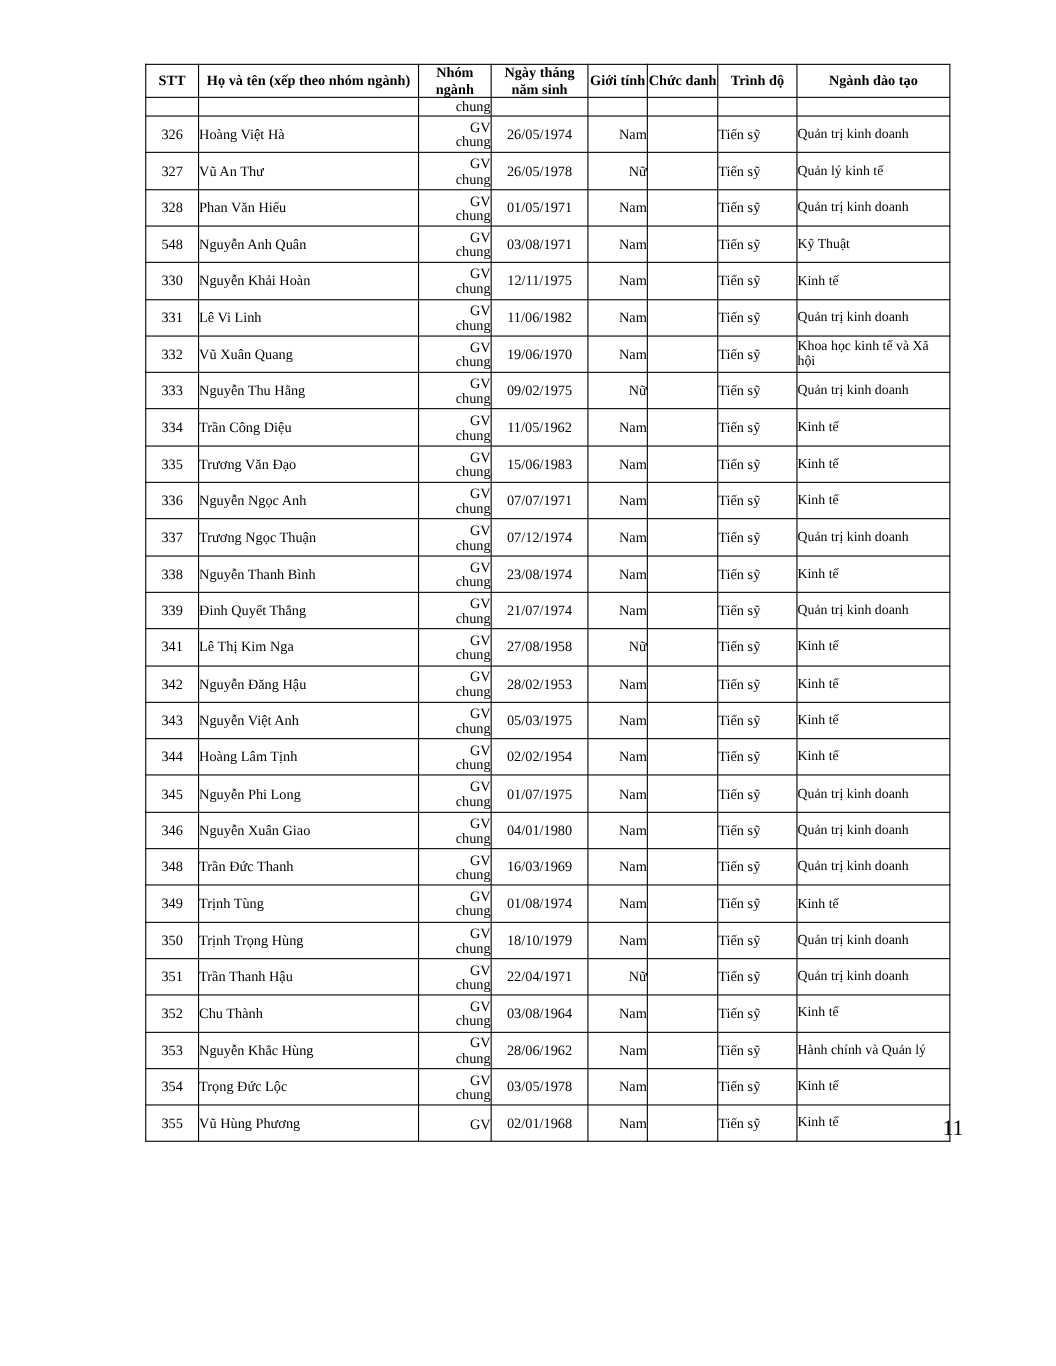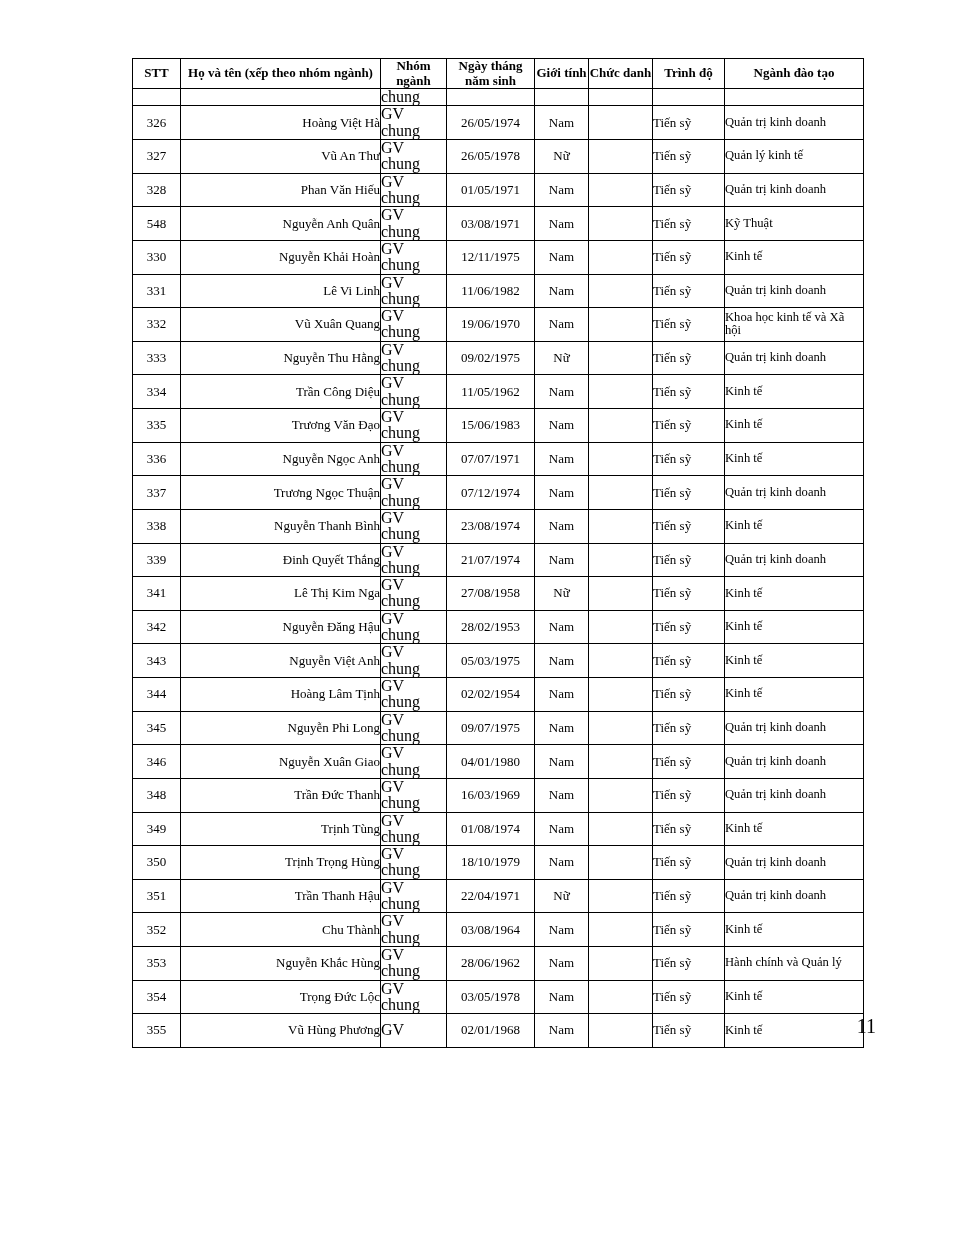--- a/index.html
+++ b/index.html
@@ -43,24 +43,24 @@
   col.c-stt    { width: 48px; }
   col.c-name   { width: 200px; }
   col.c-group  { width: 66px; }
   col.c-dob    { width: 88px; }
   col.c-sex    { width: 54px; }
   col.c-title  { width: 64px; }
   col.c-level  { width: 72px; }
   col.c-major  { width: 139px; }
 
   td.stt    { text-align: center; font-size: 13px; }
-  td.name   { text-align: right; padding-left: 6px; font-size: 13px; }
-  td.group  { text-align: left; font-size: 16px; line-height: 1.02; }
+  td.name   { text-align: left; padding-left: 6px; font-size: 13px; }
+  td.group  { text-align: right; font-size: 13px; line-height: 1.02; }
   td.dob    { text-align: center; font-size: 13px; }
-  td.sex    { text-align: center; font-size: 13px; }
+  td.sex    { text-align: right; font-size: 13px; }
   td.title  { text-align: center; font-size: 13px; }
   td.level  { text-align: left; padding-left: 8px; font-size: 13px; }
   td.major  { text-align: left; padding-left: 5px; font-size: 12.6px; line-height: 1.1; }
 
   tbody tr { height: 33.3px; }
   tbody tr.partial { height: 17px; }
 
   td.group .g1 { display: block; }
   td.group .g2 { display: block; }
 
@@ -345,21 +345,21 @@
           <td class="level">Tiến sỹ</td>
           <td class="major">Kinh tế</td>
         </tr>
         <tr>
           <td class="stt">345</td>
           <td class="name">Nguyễn Phi Long</td>
           <td class="group">
             <span class="g1">GV</span>
             <span class="g2">chung</span>
           </td>
-          <td class="dob">09/07/1975</td>
+          <td class="dob">01/07/1975</td>
           <td class="sex">Nam</td>
           <td class="title"></td>
           <td class="level">Tiến sỹ</td>
           <td class="major">Quản trị kinh doanh</td>
         </tr>
         <tr>
           <td class="stt">346</td>
           <td class="name">Nguyễn Xuân Giao</td>
           <td class="group">
             <span class="g1">GV</span>

